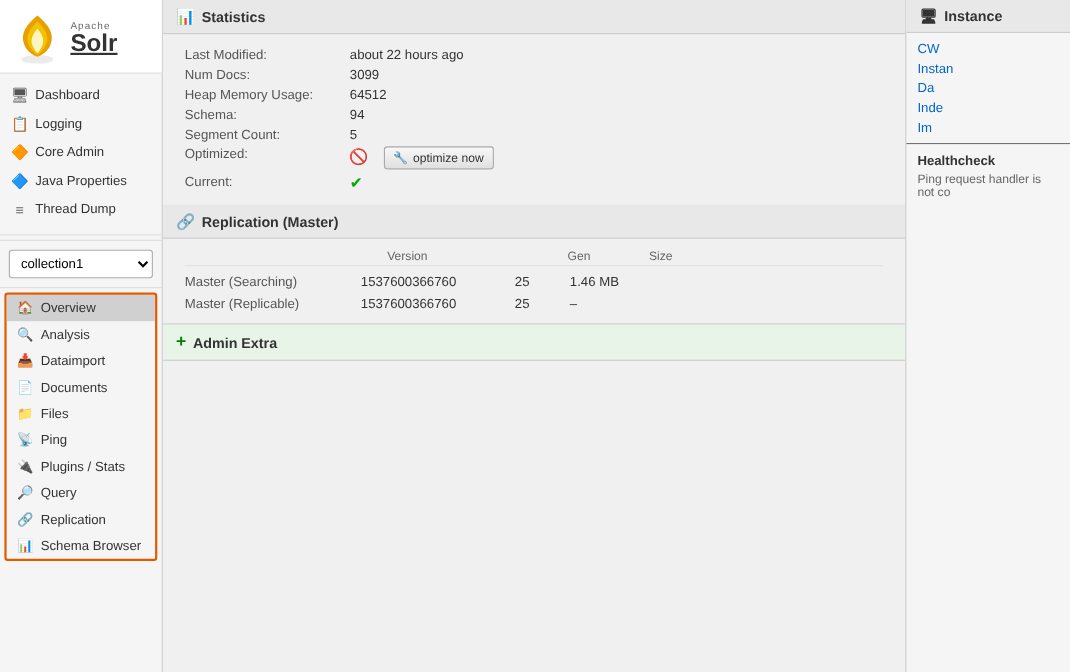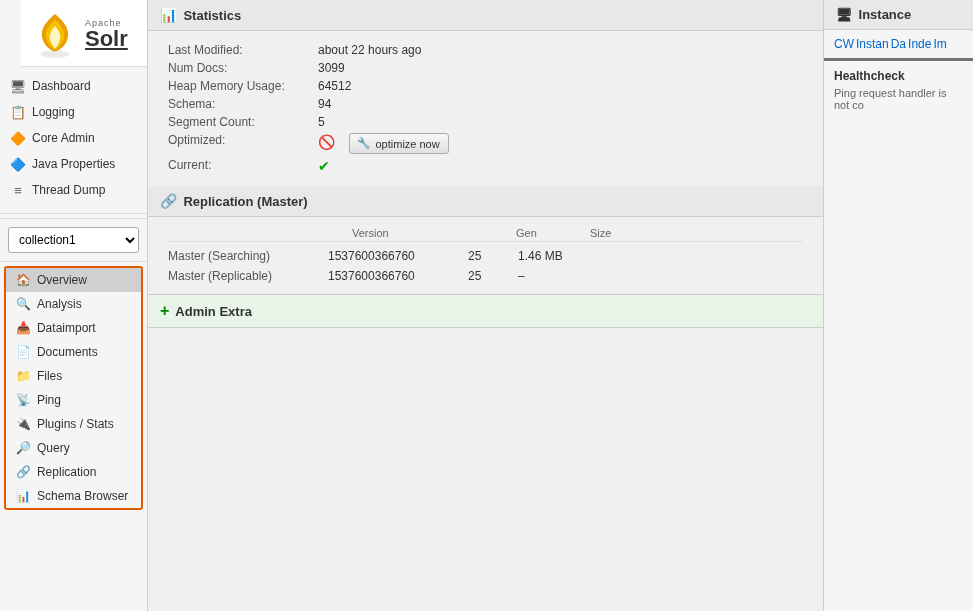--- a/index.html
+++ b/index.html
@@ -16,21 +16,20 @@
       height: 611px;
     }
 
     .logo-area {
       padding: 10px 10px 8px 10px;
       background: #fff;
       border-bottom: 1px solid #ddd;
       display: flex;
       align-items: center;
       gap: 6px;
-      margin-left: 21px;
     }
 
     .solr-flame {
       width: 48px;
       height: 48px;
     }
 
     .logo-text {
       display: flex;
       flex-direction: column;
@@ -228,34 +227,34 @@
       padding: 7px 12px;
       border-bottom: 1px solid #ccc;
       font-weight: bold;
       font-size: 13px;
       color: #333;
     }
 
     .right-panel-links {
       padding: 6px 10px;
       display: flex;
-      flex-direction: row;
+      flex-direction: column;
       gap: 2px;
     }
 
     .right-panel-link {
       color: #0066cc;
       font-size: 12px;
       cursor: pointer;
       text-decoration: none;
       padding: 1px 0;
     }
 
     .healthcheck-section {
-      border-top: 3px solid #737373;
+      border-top: 1px solid #737373;
       padding: 8px 10px;
     }
 
     .healthcheck-label {
       font-weight: bold;
       font-size: 12px;
       color: #333;
       margin-bottom: 4px;
     }
 

